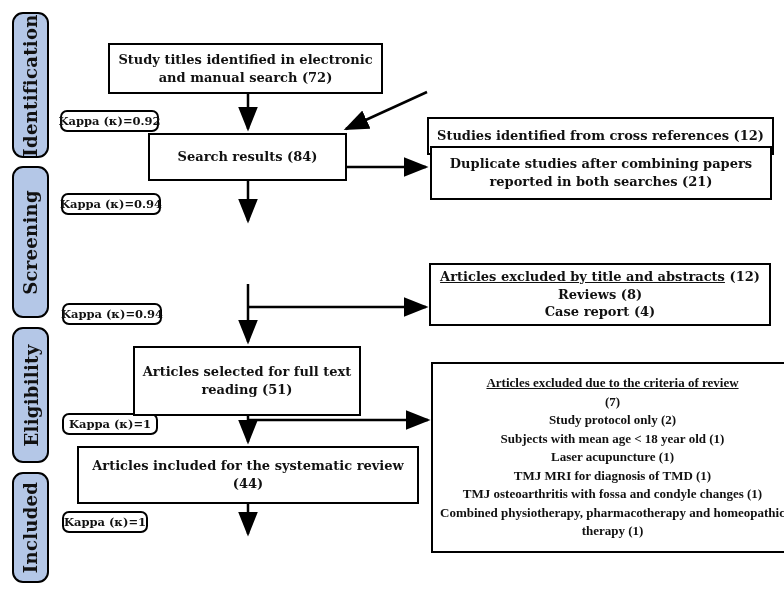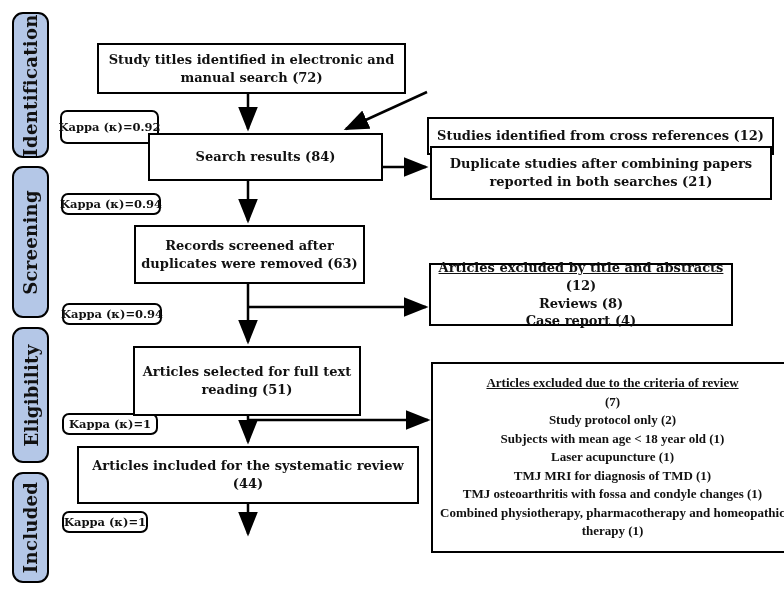--- a/index.html
+++ b/index.html
@@ -82,57 +82,54 @@
   <div class="stage" style="top:166px;height:152px;">
     <span>Screening</span>
   </div>
   <div class="stage" style="top:327px;height:136px;">
     <span>Eligibility</span>
   </div>
   <div class="stage" style="top:472px;height:111px;">
     <span>Included</span>
   </div>
 
-  <div class="kappa" style="left:60px;top:110px;width:99px;height:34px;">
+  <div class="kappa" style="left:60px;top:110px;width:99px;height:22px;">
     <span>Kappa (κ)=0.92</span>
   </div>
   <div class="kappa" style="left:61px;top:193px;width:100px;height:22px;">
     <span>Kappa (κ)=0.94</span>
   </div>
   <div class="kappa" style="left:62px;top:303px;width:100px;height:22px;">
     <span>Kappa (κ)=0.94</span>
   </div>
   <div class="kappa" style="left:62px;top:413px;width:96px;height:22px;">
     <span>Kappa (κ)=1</span>
   </div>
   <div class="kappa" style="left:62px;top:511px;width:86px;height:22px;">
     <span>Kappa (κ)=1</span>
   </div>
 
-  <div class="node" style="left:97px;top:43px;width:309px;height:51px;justify-content:center;">
+  <div class="node" style="left:108px;top:43px;width:275px;height:51px;justify-content:center;">
     <div class="line">Study titles identified in electronic and manual search (72)</div>
   </div>
 
   <div class="node" style="left:427px;top:70px;width:347px;height:38px;margin-top:47px;">
     <div class="line">Studies identified from cross references (12)</div>
   </div>
 
-  <div class="node" style="left:148px;top:133px;width:235px;height:48px;align-items:flex-end;">
+  <div class="node" style="left:148px;top:133px;width:199px;height:48px;align-items:flex-end;">
     <div class="line">Search results (84)</div>
   </div>
 
   <div class="node" style="left:430px;top:146px;width:342px;height:54px;text-align:center;">
     <div class="line">Duplicate studies after combining papers reported in both searches (21)</div>
   </div>
 
-  <div class="node" style="left:134px;top:225px;width:231px;height:59px;">
-    <div class="line">Records screened after duplicates were removed (63)</div>
-  </div>
 
-  <div class="node" style="left:429px;top:263px;width:304px;height:63px;">
+  <div class="node" style="left:429px;top:263px;width:342px;height:63px;">
     <div class="line"><span class="u">Articles excluded by title and abstracts</span> <span>(12)</span></div>
     <div class="line">Reviews (8)</div>
     <div class="line">Case report (4)</div>
   </div>
 
   <div class="node" style="left:133px;top:346px;width:228px;height:70px;">
     <div class="line">Articles selected for full text reading (51)</div>
   </div>
 
   <div class="node" style="left:431px;top:362px;width:363px;height:191px;line-height:1.42;font-family:Liberation Serif, serif;">

